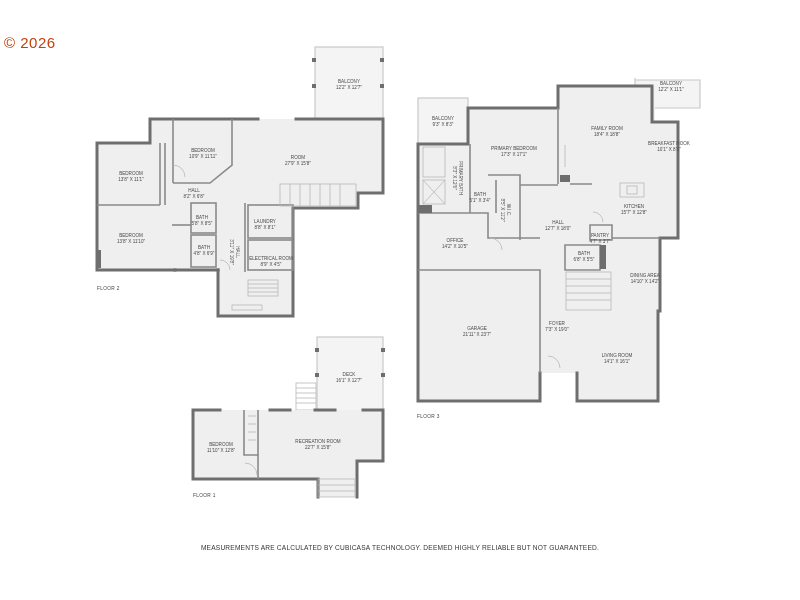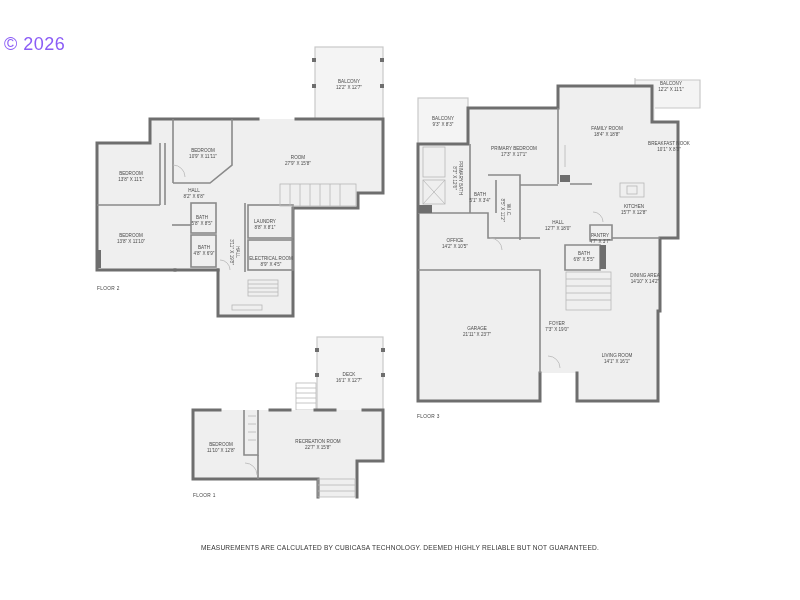--- a/index.html
+++ b/index.html
@@ -1,17 +1,17 @@
 <!DOCTYPE html>
 <html><head>
   <meta charset="utf-8">
   <style>
     html, body { margin: 0; padding: 0; background: #ffffff; }
     body { width: 800px; height: 600px; position: relative; overflow: hidden; font-family: "Liberation Sans", sans-serif; }
-    .copyright { position: absolute; left: 4px; top: 34px; font-size: 18px; color: #8b5cf6; letter-spacing: 0.5px; }
+    .copyright { position: absolute; left: 4px; top: 34px; font-size: 15px; color: #c2410c; letter-spacing: 0.5px; }
     svg.plan { position: absolute; left: 0; top: 0; width: 800px; height: 600px; }
     .room { fill: #efefef; stroke: none; }
     .ext { fill: #f4f4f4; stroke: #c8c8c8; stroke-width: 1.2; }
     .wall { stroke: #6e6e6e; stroke-width: 3; fill: none; stroke-linecap: square; }
     .iwall { stroke: #8a8a8a; stroke-width: 1.6; fill: none; }
     .thin { stroke: #b8b8b8; stroke-width: 0.8; fill: none; }
     .post { fill: #6e6e6e; }
     .lbl { position: absolute; text-align: center; font-size: 4.6px; line-height: 6px; color: #4a4a4a; white-space: nowrap; transform: translateX(-50%); text-transform: uppercase; }
     .lbl .n { display: block; }
     .lbl .d { display: block; }

